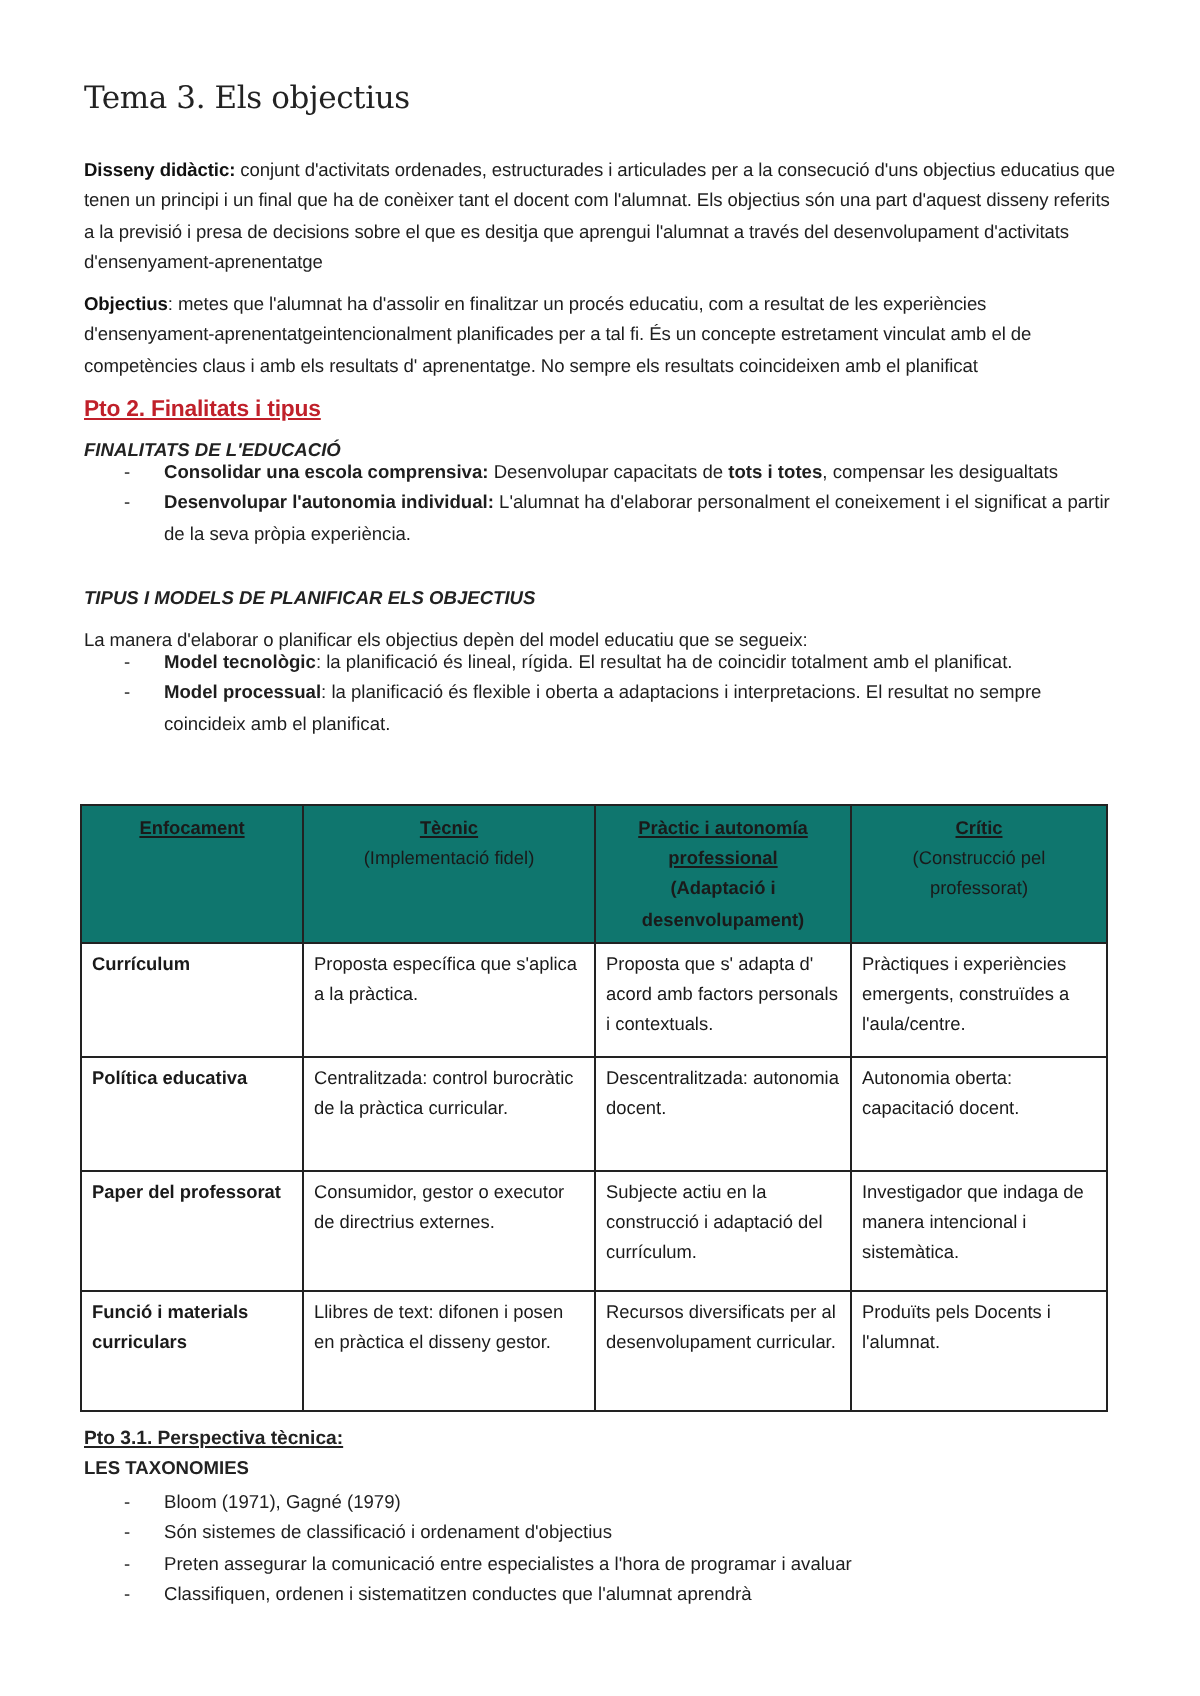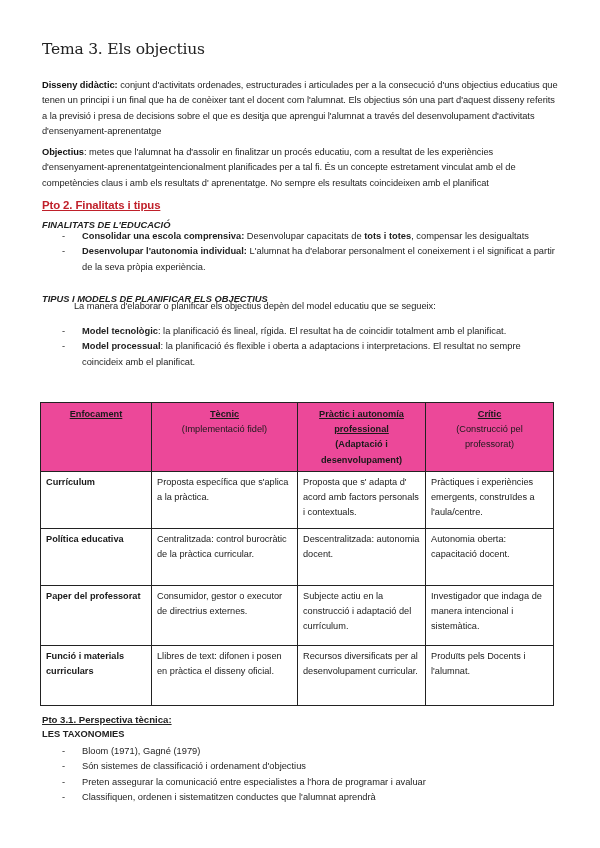--- a/index.html
+++ b/index.html
@@ -19,21 +19,21 @@
   .sub-plain { position: absolute; left: 42px; font-size: 9.3px; font-weight: bold; color:#222; }
   .list { position: absolute; left: 62px; width: 500px; margin: 0; padding: 0; list-style: none;
           font-size: 9.3px; line-height: 15.3px; color: #1e1e1e; }
   .list li { position: relative; padding-left: 20px; }
   .list li .dash { position: absolute; left: 0; top: 0; }
   .caption { position: absolute; left: 40px; width: 513px; top: 389px; text-align: center;
              font-size: 9.2px; font-style: italic; text-decoration: underline; color:#333; }
   table.grid { position: absolute; left: 40px; top: 402px; width: 513px; border-collapse: collapse;
                font-size: 9.2px; line-height: 15.2px; table-layout: fixed; }
   table.grid td, table.grid th { border: 1.6px solid #222; vertical-align: top; padding: 3px 5px; }
-  table.grid th { background: #ec4899; font-weight: normal; text-align: center; height: 49px;
+  table.grid th { background: #0f766e; font-weight: normal; text-align: center; height: 49px;
                   vertical-align: top; padding-top: 4px; }
   table.grid th .hd { font-weight: bold; text-decoration: underline; display:block; }
   table.grid th .hs { font-weight: bold; display:block; }
   table.grid td.rh { font-weight: bold; }
   table.grid tr.r1 td { height: 50px; }
   table.grid tr.r2 td { height: 50px; }
   table.grid tr.r3 td { height: 53px; }
   table.grid tr.r4 td { height: 53px; }
 </style>
 </head>
@@ -57,21 +57,21 @@
       <span class="dash">-</span>
       <b>Consolidar una escola comprensiva:</b><span> Desenvolupar capacitats de </span><b>tots i totes</b><span>, compensar les desigualtats</span>
     </li>
     <li>
       <span class="dash">-</span>
       <b>Desenvolupar l'autonomia individual:</b><span> L'alumnat ha d'elaborar personalment el coneixement i el significat a partir de la seva pròpia experiència.</span>
     </li>
   </ul>
 
   <div class="sub" style="top:294px;">TIPUS I MODELS DE PLANIFICAR ELS OBJECTIUS</div>
-  <div class="para" style="top:299px;margin-left:32px;">La manera d'elaborar o planificar els objectius depèn del model educatiu que se segueix:</div>
+  <div class="para" style="top:313px;">La manera d'elaborar o planificar els objectius depèn del model educatiu que se segueix:</div>
   <ul class="list" style="top:324px;">
     <li>
       <span class="dash">-</span>
       <b>Model tecnològic</b><span>: la planificació és lineal, rígida. El resultat ha de coincidir totalment amb el planificat.</span>
     </li>
     <li>
       <span class="dash">-</span>
       <b>Model processual</b><span>: la planificació és flexible i oberta a adaptacions i interpretacions. El resultat no sempre coincideix amb el planificat.</span>
     </li>
   </ul>
@@ -114,21 +114,21 @@
       <td>Autonomia oberta: capacitació docent.</td>
     </tr>
     <tr class="r3">
       <td class="rh">Paper del professorat</td>
       <td>Consumidor, gestor o executor de directrius externes.</td>
       <td>Subjecte actiu en la construcció i adaptació del currículum.</td>
       <td>Investigador que indaga de manera intencional i sistemàtica.</td>
     </tr>
     <tr class="r4">
       <td class="rh">Funció i materials curriculars</td>
-      <td>Llibres de text: difonen i posen en pràctica el disseny oficial.</td>
+      <td>Llibres de text: difonen i posen en pràctica el disseny gestor.</td>
       <td>Recursos diversificats per al desenvolupament curricular.</td>
       <td>Produïts pels Docents i l'alumnat.</td>
     </tr>
   </tbody>
     </table>
 
   <div class="h-dark" style="top:714px;text-decoration:underline;">Pto 3.1. Perspectiva tècnica:</div>
   <div class="sub-plain" style="top:729px;">LES TAXONOMIES</div>
   <ul class="list" style="top:744px;">
     <li><span class="dash">-</span><span>Bloom (1971), Gagné (1979)</span></li>

